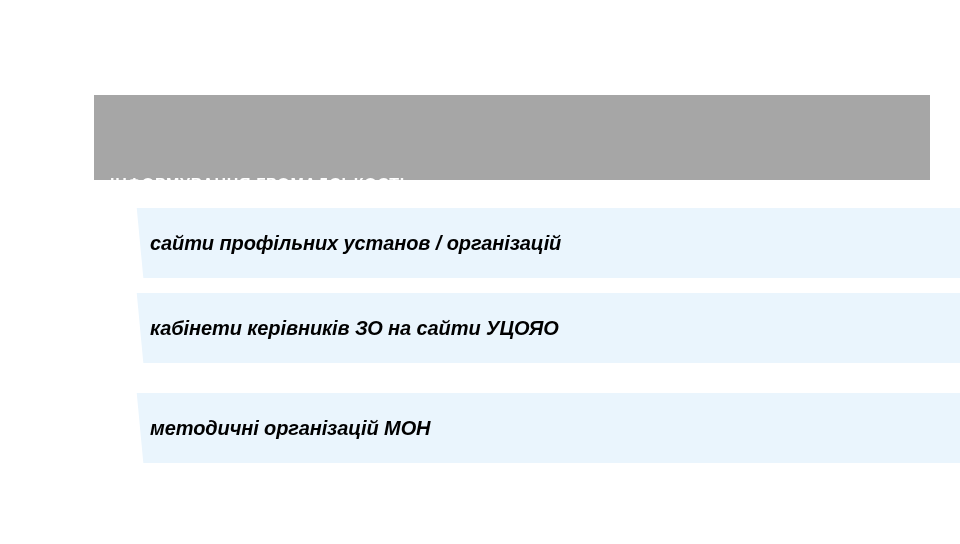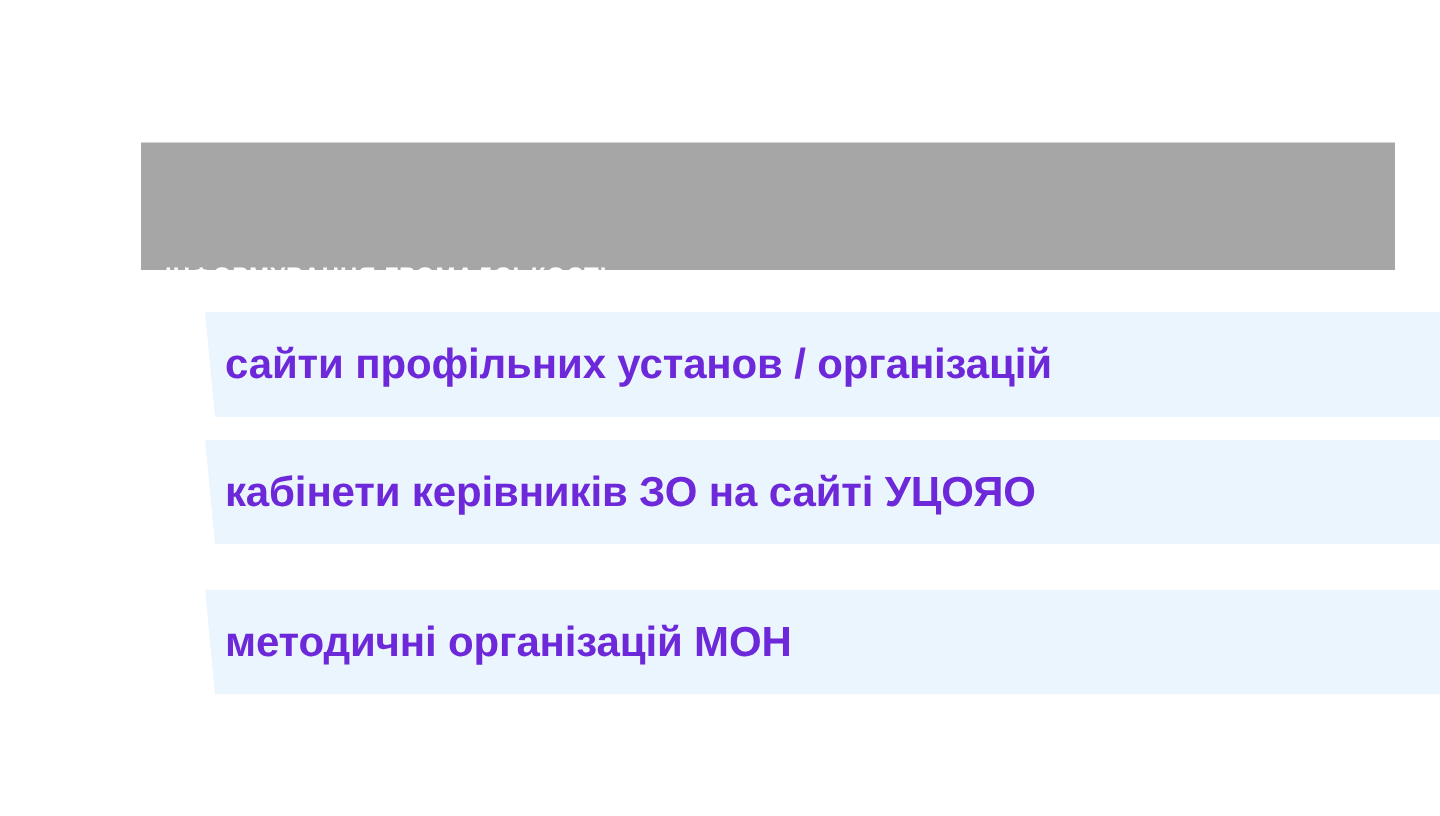--- a/index.html
+++ b/index.html
@@ -116,43 +116,44 @@
 
   .band-1 { top: 208px; }
   .band-2 { top: 293px; }
   .band-3 { top: 393px; }
 
   .band-text {
     position: absolute;
     left: 17px;
     top: 50%;
     transform: translateY(-50%);
-    color: #6d28d9;
-    font-size: 28px;
+    color: #000000;
+    font-size: 20px;
     font-weight: bold;
     letter-spacing: -0.1px;
     white-space: nowrap;
     line-height: 1;
+    font-style: italic;
   }
 </style>
 </head>
 <body>
 
 <div class="slide">
 
 
   <div class="section-box">
     <div class="section-title">ІНФОРМУВАННЯ ГРОМАДСЬКОСТІ</div>
   </div>
 
   <div class="band band-1">
     <div class="band-text">сайти профільних установ / організацій</div>
   </div>
 
   <div class="band band-2">
-    <div class="band-text">кабінети керівників ЗО на сайті УЦОЯО</div>
+    <div class="band-text">кабінети керівників ЗО на сайти УЦОЯО</div>
   </div>
 
   <div class="band band-3">
     <div class="band-text">методичні організацій МОН</div>
   </div>
 
 </div>
 
 </body></html>

